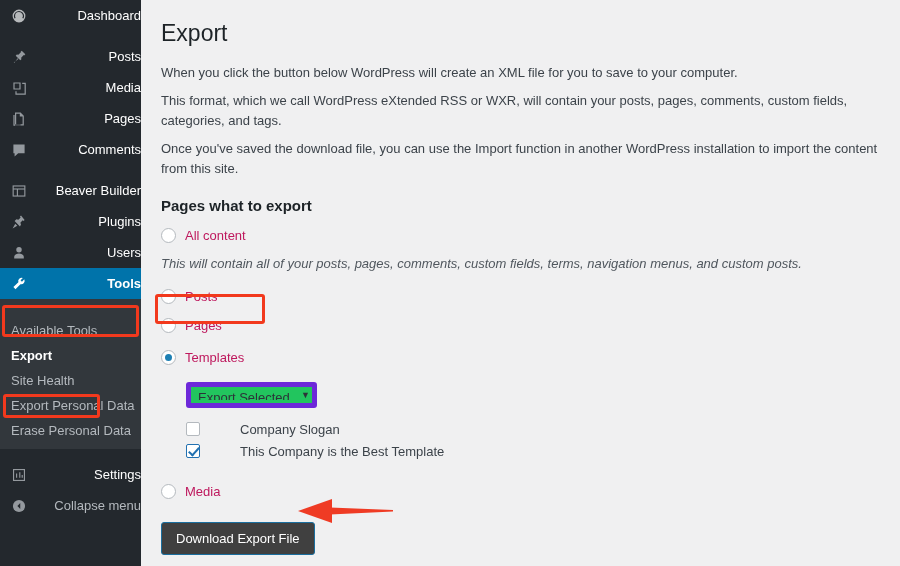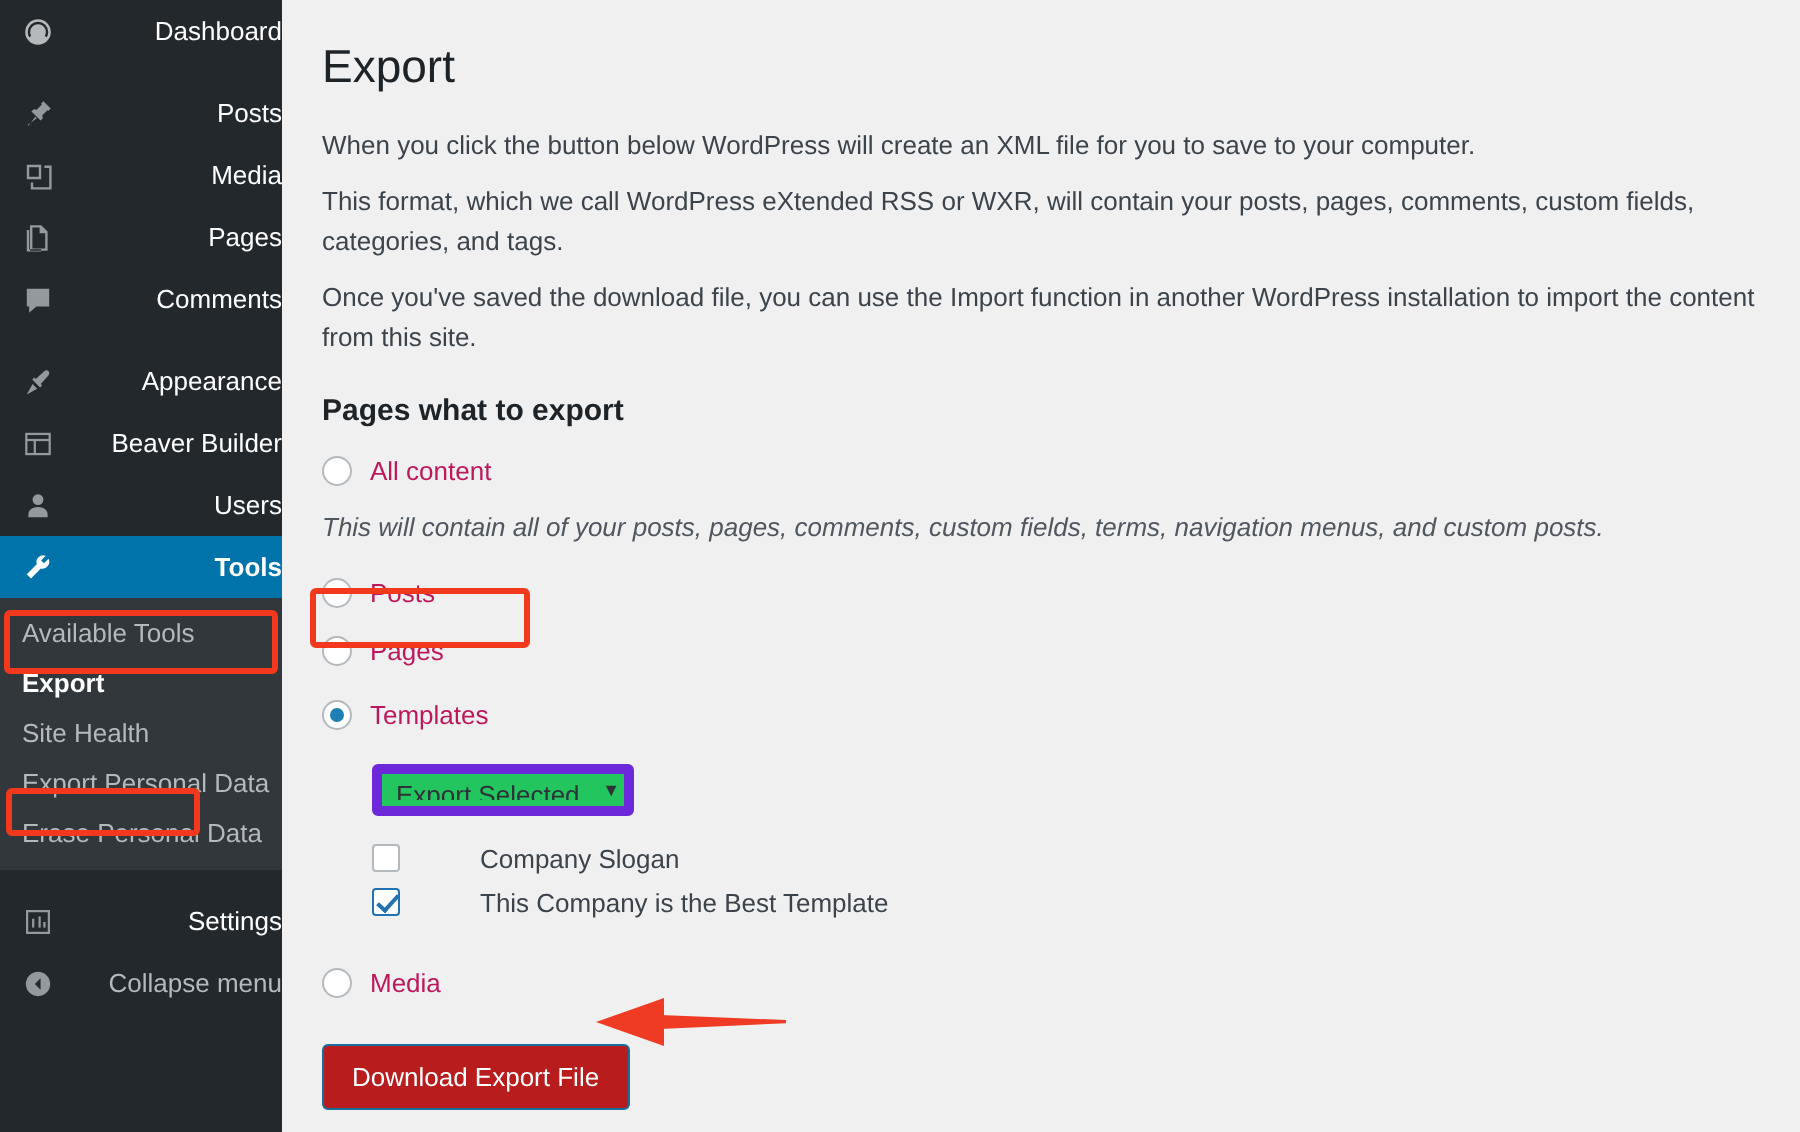--- a/index.html
+++ b/index.html
@@ -48,21 +48,21 @@
 
   .menu-top.current {
     background: #0073aa;
     color: #fff;
     font-weight: 600;
   }
   .menu-top.current .menu-icon { opacity: 1; }
 
   .submenu {
     background: #32373c;
-    padding: 5px 0 6px 0;
+    padding: 19px 0 6px 0;
   }
   .submenu-item {
     display: block;
     height: 25px;
     line-height: 25px;
     padding-left: 11px;
     color: #b4b9be;
     font-size: 13px;
     cursor: pointer;
     white-space: nowrap;
@@ -188,21 +188,21 @@
     width: 4px; height: 9px;
     border: solid #2271b1;
     border-width: 0 2px 2px 0;
     transform: rotate(42deg);
   }
   .cb-row { display: flex; align-items: center; margin-bottom: 7px; gap: 31px; }
   .cb-row .lbl { margin-left: 9px; font-size: 13px; color: #3c434a; cursor: pointer; }
 
   .btn-primary {
     display: inline-block;
-    background: #b91c1c;
+    background: #404040;
     border: 1px solid #1a6e9e;
     border-radius: 3px;
     color: #fff;
     font-family: "Liberation Sans", sans-serif;
     font-size: 13px;
     line-height: 1;
     padding: 9px 14px;
     cursor: pointer;
     margin-top: 12px;
   }
@@ -263,40 +263,40 @@
     <span class="menu-icon">
       <svg width="16" height="16" viewBox="0 0 20 20" fill="#b4b9be">
           <path d="M3 3h14v11H9l-4.5 4v-4H3V3z"></path>
         </svg>
     </span>
     <span class="mlabel">Comments</span>
   </div>
 
   <div class="menu-sep"></div>
 
-  <div class="menu-top">
-    <span class="menu-icon">
-      <svg width="16" height="16" viewBox="0 0 20 20" fill="#b4b9be">
-          <path d="M16.5 3.2c-.7-.7-1.8-.6-2.6.1L8.6 8.1l-.9-.9-1.3 1.3 4.9 4.9 1.3-1.3-.9-.9 4.8-5.3c.7-.8.7-1.9 0-2.7zM6.6 11.3L3 17.8l6.5-3.6-2.9-2.9z"></path>
-        </svg>
-    </span>
-    <span class="mlabel">Appearance</span>
-  </div>
 
   <div class="menu-top">
     <span class="menu-icon">
       <svg width="16" height="16" viewBox="0 0 20 20" fill="none" stroke="#b4b9be" stroke-width="1.4">
           <rect x="2.7" y="3.7" width="14.6" height="12.6"></rect>
           <line x1="2.7" y1="7.5" x2="17.3" y2="7.5"></line>
           <line x1="8" y1="7.5" x2="8" y2="16.3"></line>
         </svg>
     </span>
     <span class="mlabel">Beaver Builder</span>
   </div>
 
+  <div class="menu-top">
+    <span class="menu-icon">
+      <svg width="16" height="16" viewBox="0 0 20 20" fill="#b4b9be">
+          <path d="M12.5 2l-1.4 1.4 1 1-2.9 2.9-2.4-.8L4.5 8.8l6.7 6.7 1.3-2.3-.8-2.4 2.9-2.9 1 1L17 7.5 12.5 2zM5.3 12.2L2 18l5.8-3.3-2.5-2.5z"></path>
+        </svg>
+    </span>
+    <span class="mlabel">Plugins</span>
+  </div>
 
   <div class="menu-top">
     <span class="menu-icon">
       <svg width="16" height="16" viewBox="0 0 20 20" fill="#b4b9be">
           <circle cx="10" cy="6" r="3.4"></circle>
           <path d="M10 10.6c-3.4 0-6 2-6 4.4v2h12v-2c0-2.4-2.6-4.4-6-4.4z"></path>
         </svg>
     </span>
     <span class="mlabel">Users</span>
   </div>

